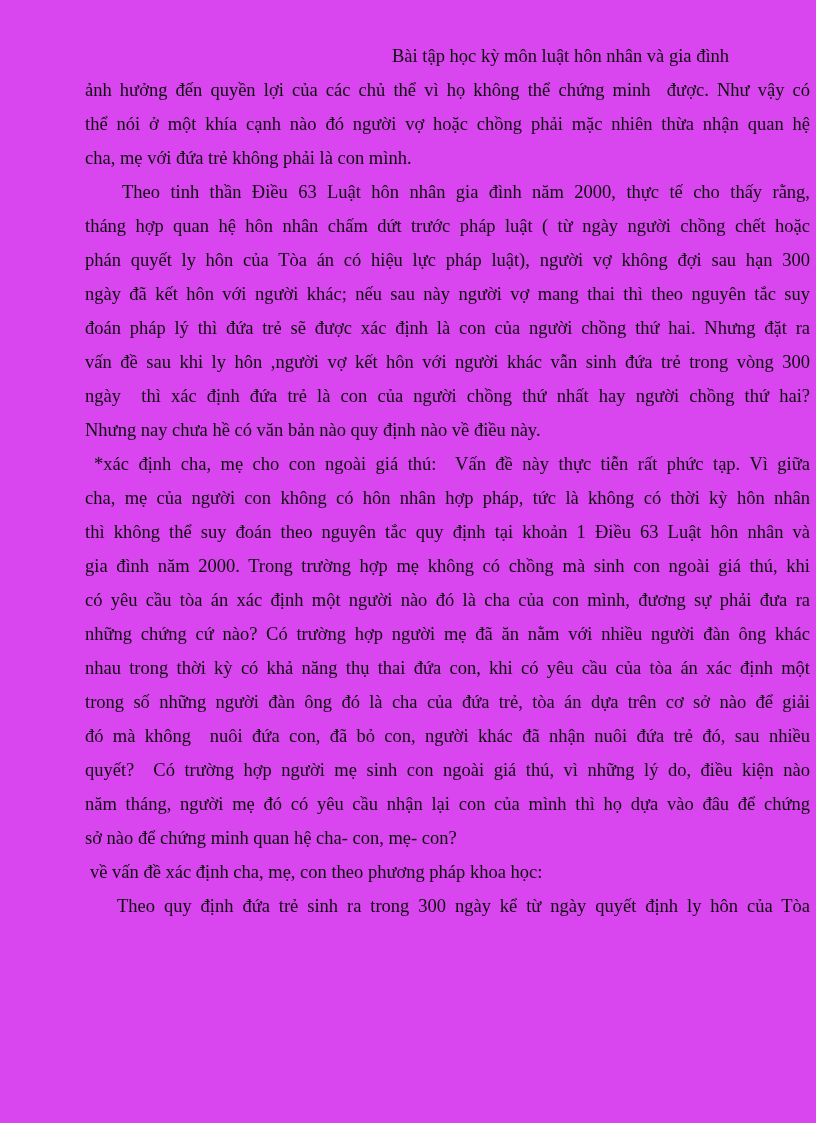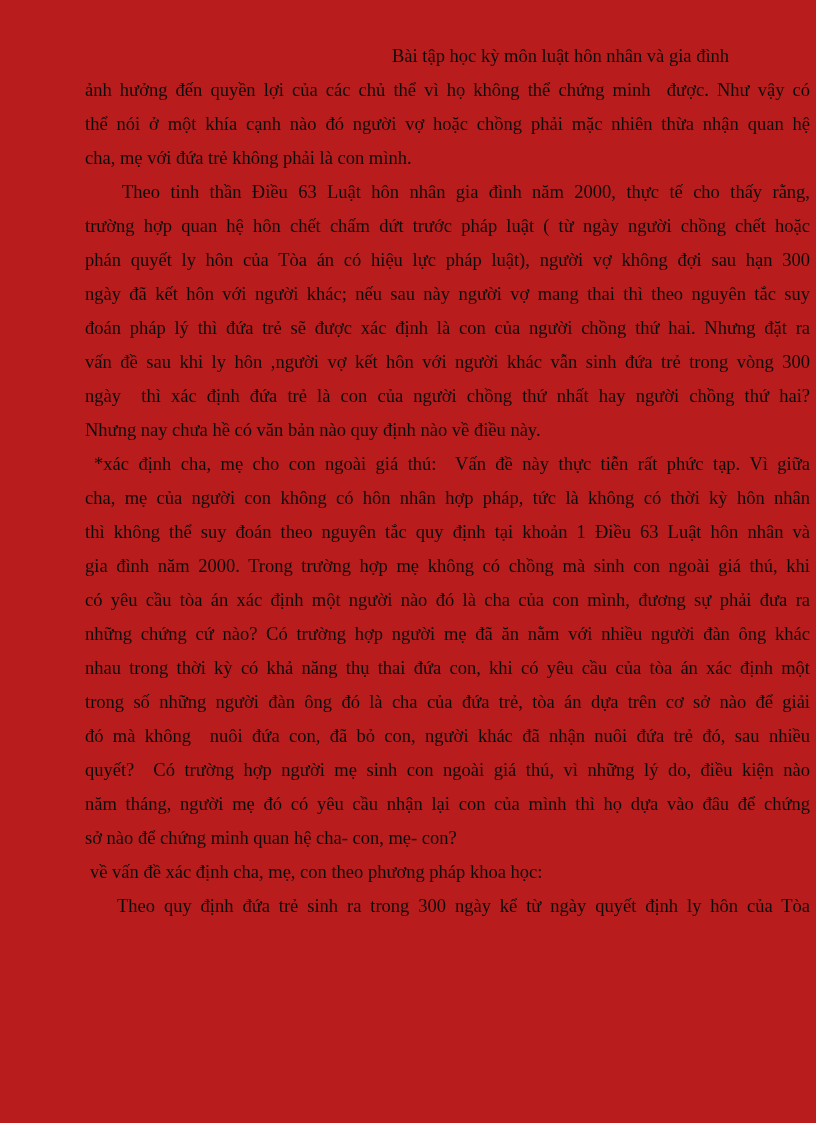--- a/index.html
+++ b/index.html
@@ -4,21 +4,21 @@
 <style>
   html, body {
     margin: 0;
     padding: 0;
     background: #ffffff;
   }
   .page {
     position: relative;
     width: 816px;
     height: 1123px;
-    background: #b91c1c;
+    background: #d946ef;
     overflow: hidden;
     font-family: "Liberation Serif", "DejaVu Serif", serif;
     color: #0d0d0d;
   }
   .content {
     position: absolute;
     left: 85px;
     top: 39px;
     width: 725px;
   }
@@ -56,21 +56,21 @@
 <body>
 
 <div class="page">
   <div class="content">
     <div class="running-header">Bài tập học kỳ môn luật hôn nhân và gia đình</div>
     <div id="document-body">
         <div class="line">ảnh hưởng đến quyền lợi của các chủ thể vì họ không thể chứng minh&nbsp; được. Như vậy có</div>
         <div class="line">thể nói ở một khía cạnh nào đó người vợ hoặc chồng phải mặc nhiên thừa nhận quan hệ</div>
         <div class="line last">cha, mẹ với đứa trẻ không phải là con mình.</div>
         <div class="line" style="text-indent: 37px;">Theo tinh thần Điều 63 Luật hôn nhân gia đình năm 2000, thực tế cho thấy rằng,</div>
-        <div class="line">trường hợp quan hệ hôn chết chấm dứt trước pháp luật ( từ ngày người chồng chết hoặc</div>
+        <div class="line">tháng hợp quan hệ hôn nhân chấm dứt trước pháp luật ( từ ngày người chồng chết hoặc</div>
         <div class="line">phán quyết ly hôn của Tòa án có hiệu lực pháp luật), người vợ không đợi sau hạn 300</div>
         <div class="line">ngày đã kết hôn với người khác; nếu sau này người vợ mang thai thì theo nguyên tắc suy</div>
         <div class="line">đoán pháp lý thì đứa trẻ sẽ được xác định là con của người chồng thứ hai. Nhưng đặt ra</div>
         <div class="line">vấn đề sau khi ly hôn ,người vợ kết hôn với người khác vẫn sinh đứa trẻ trong vòng 300</div>
         <div class="line">ngày&nbsp; thì xác định đứa trẻ là con của người chồng thứ nhất hay người chồng thứ hai?</div>
         <div class="line last">Nhưng nay chưa hề có văn bản nào quy định nào về điều này.</div>
         <div class="line" style="text-indent: 9px;">*xác định cha, mẹ cho con ngoài giá thú:&nbsp; Vấn đề này thực tiễn rất phức tạp. Vì giữa</div>
         <div class="line">cha, mẹ của người con không có hôn nhân hợp pháp, tức là không có thời kỳ hôn nhân</div>
         <div class="line">thì không thể suy đoán theo nguyên tắc quy định tại khoản 1 Điều 63 Luật hôn nhân và</div>
         <div class="line">gia đình năm 2000. Trong trường hợp mẹ không có chồng mà sinh con ngoài giá thú, khi</div>

